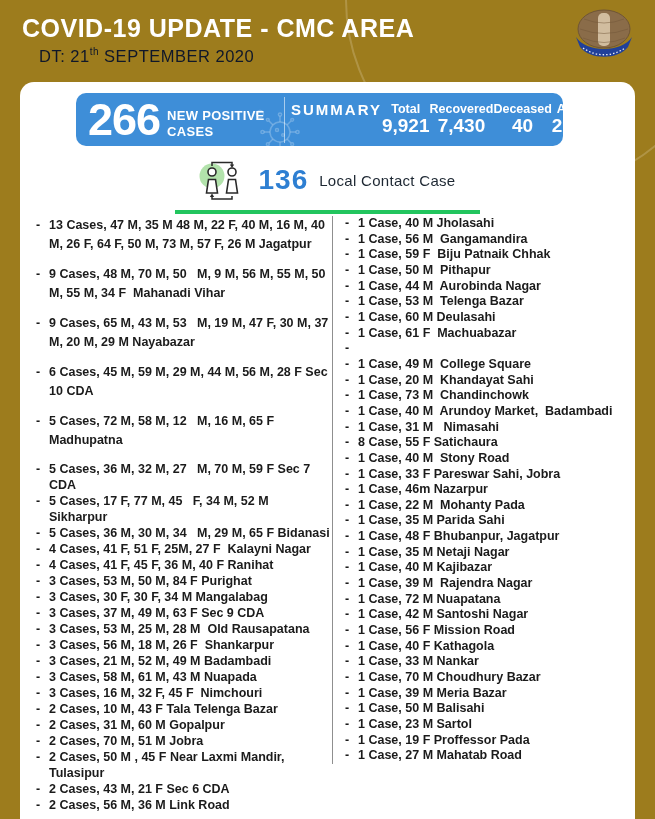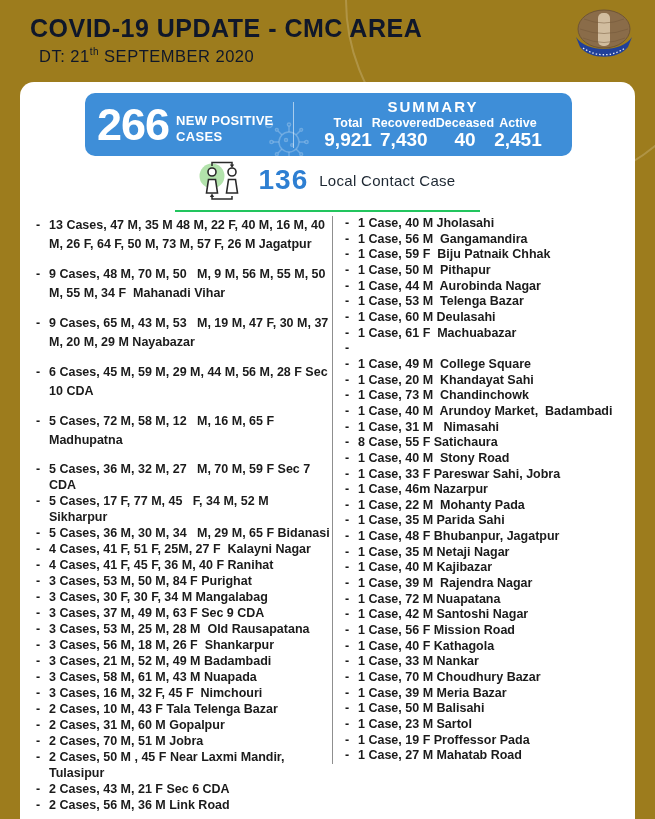--- a/index.html
+++ b/index.html
@@ -5,53 +5,53 @@
   * { margin:0; padding:0; box-sizing:border-box; }
   body { font-family:"Liberation Sans", sans-serif; background:#9D7C1D; }
   .page { position:relative; width:655px; height:819px; overflow:hidden; background:#9D7C1D; }
 
   
   .arc { position:absolute; width:380px; height:380px; border-radius:50%;
          border:2px solid rgba(246,238,214,0.22); top:-190px; right:-70px; }
 
   
   .hdr-title { position:absolute; left:22px; top:14px; font-size:25px; font-weight:bold;
-               color:#0f172a; letter-spacing:0.5px;margin-left:8px; }
+               color:#ffffff; letter-spacing:0.5px; }
   .hdr-date  { position:absolute; left:39px; top:46px; font-size:16.5px; font-weight:normal;
                color:#0f172a; letter-spacing:0.5px; }
   .hdr-date sup { font-size:10px; }
   .pre { white-space:pre-wrap; }
 
   .logo { position:absolute; top:7px; right:18px; width:66px; height:58px; }
 
   
   .card { position:absolute; left:20px; top:82px; width:615px; height:737px;
           background:#ffffff; border-radius:14px 14px 0 0; }
 
   
-  .bar { position:absolute; left:65px; top:11px; width:487px; height:63px;
+  .bar { position:absolute; left:56px; top:11px; width:487px; height:53px;
          background:#3E8ED8; border-radius:10px; color:#fff; display:flex;
          align-items:center; overflow:hidden; }
   .nc-block { display:flex; align-items:center; padding-left:12px; width:208px; flex:none; }
   .nc-number { font-size:45px; font-weight:bold; line-height:1; letter-spacing:-1px; }
   .nc-label  { font-size:13px; font-weight:bold; line-height:1.18; margin-left:7px; margin-top:8px;
                letter-spacing:0.3px; }
   .bar-divider { width:1px; height:46px; background:rgba(255,255,255,0.55); flex:none; }
-  .summary-block { flex:1; display:flex; flex-direction:column; padding:7px 6px 8px;align-items:center; }
+  .summary-block { flex:1; display:flex; flex-direction:row; padding:7px 6px 8px; }
   .summary-title { text-align:center; font-size:15px; font-weight:bold; letter-spacing:2px; }
   .stats-row { display:flex; justify-content:space-around; margin-top:1px; }
   .stat { text-align:center; }
   .stat-label { font-size:12.5px; font-weight:bold; }
   .stat-value { font-size:19px; font-weight:bold; line-height:1.1; }
   .virus { position:absolute; left:176px; bottom:-8px; opacity:0.45; }
 
   
   .badge-wrap { position:absolute; left:0; right:0; top:77px; display:flex; justify-content:center; }
   .badge { display:flex; align-items:center; gap:11px; padding:0 24px 9px 24px;
-           border-bottom:2px solid #22c55e; }
+           border-bottom:4px solid #22c55e; }
   .badge-count { font-size:28px; font-weight:bold; color:#2E7FD2; letter-spacing:1px; }
   .badge-label { font-size:15px; color:#1D2732; letter-spacing:0.3px; }
 
   
   .lists { position:absolute; left:16px; top:134px; width:585px; display:flex; align-items:flex-start; }
   .col-left  { width:296px; flex:none; }
   .col-right { flex:1; border-left:1px solid #8F8F8F; padding-left:12px; }
   .case-row { display:flex; font-size:12.5px; font-weight:bold; color:#1B1B1B; line-height:16px; }
   .case-row .dash { width:13px; flex:none; }
   .case-text { white-space:pre-wrap; }

